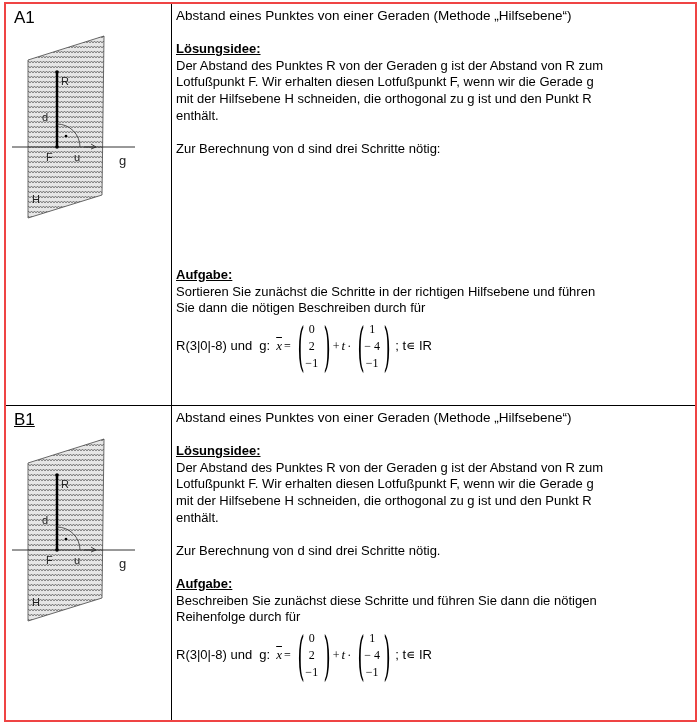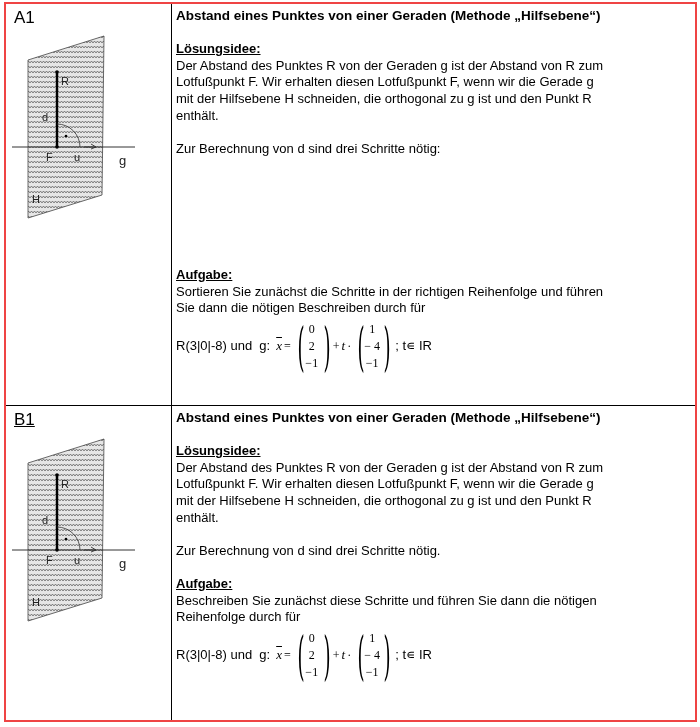--- a/index.html
+++ b/index.html
@@ -4,21 +4,21 @@
 <style>
   html, body { margin: 0; padding: 0; background: #ffffff; }
   body { width: 700px; height: 727px; position: relative; overflow: hidden;
          font-family: "Liberation Sans", sans-serif; color: #000; }
   .table { position: absolute; left: 4px; top: 2px; width: 693px; height: 720px;
            border: 2px solid #ef4444; box-sizing: border-box; }
   .hline { position: absolute; left: 0; right: 0; height: 0; border-top: 1px solid #000; }
   .vline { position: absolute; top: 0; bottom: 0; width: 0; border-left: 1px solid #000; }
   .label { position: absolute; font-size: 17px; }
   .cell { position: absolute; left: 174px; width: 518px; font-size: 13px; line-height: 16.6px; }
-  .title { font-weight: bold; font-size: 13.5px; }
+  .title { font-weight: normal; font-size: 13.5px; }
   .u { text-decoration: underline; font-weight: bold; }
   .blank { height: 16.6px; }
   .formula { display: flex; align-items: center; height: 56px; margin-top: 2px; }
   .formula .txt { white-space: pre; text-align: right; }
   .vec { display: inline-flex; align-items: center; margin: 0 2px; }
   .paren { font-family: "DejaVu Serif", serif; font-size: 52px; line-height: 52px; transform: scaleX(0.35); display: inline-block; width: 8px; text-align: center; font-weight: 100; }
   .col { display: inline-flex; flex-direction: column; align-items: center; font-family: "Liberation Serif", serif; font-size: 12px; line-height: 17px; min-width: 18px; }
   .it { font-family: "Liberation Serif", serif; font-style: italic; font-size: 13px; }
   .op { font-family: "Liberation Serif", serif; font-size: 12px; margin: 0 2px; }
   svg { position: absolute; left: 0; top: 0; }
@@ -80,21 +80,21 @@
     <div><span class="u">Lösungsidee:</span></div>
     <div>Der Abstand des Punktes R von der Geraden g ist der Abstand von R zum</div>
     <div>Lotfußpunkt F. Wir erhalten diesen Lotfußpunkt F, wenn wir die Gerade g</div>
     <div>mit der Hilfsebene H schneiden, die orthogonal zu g ist und den Punkt R</div>
     <div>enthält.</div>
     <div class="blank"></div>
     <div>Zur Berechnung von d sind drei Schritte nötig:</div>
   </div>
   <div class="cell" style="top:263px; left:170px;">
     <div><span class="u">Aufgabe:</span></div>
-    <div>Sortieren Sie zunächst die Schritte in der richtigen Reihenfolge und führen</div>
+    <div>Sortieren Sie zunächst die Schritte in der richtigen Hilfsebene und führen</div>
     <div>Sie dann die nötigen Beschreiben durch für</div>
     <div class="formula">
       <span class="txt">R(3|0|-8) und  g:</span>
       <span class="it" style="margin-left:6px; text-decoration: overline;">x</span>
       <span class="op">=</span>
       <span class="vec">
         <span class="paren">(</span>
         <span class="col">
           <span>0</span>
           <span>2</span>

